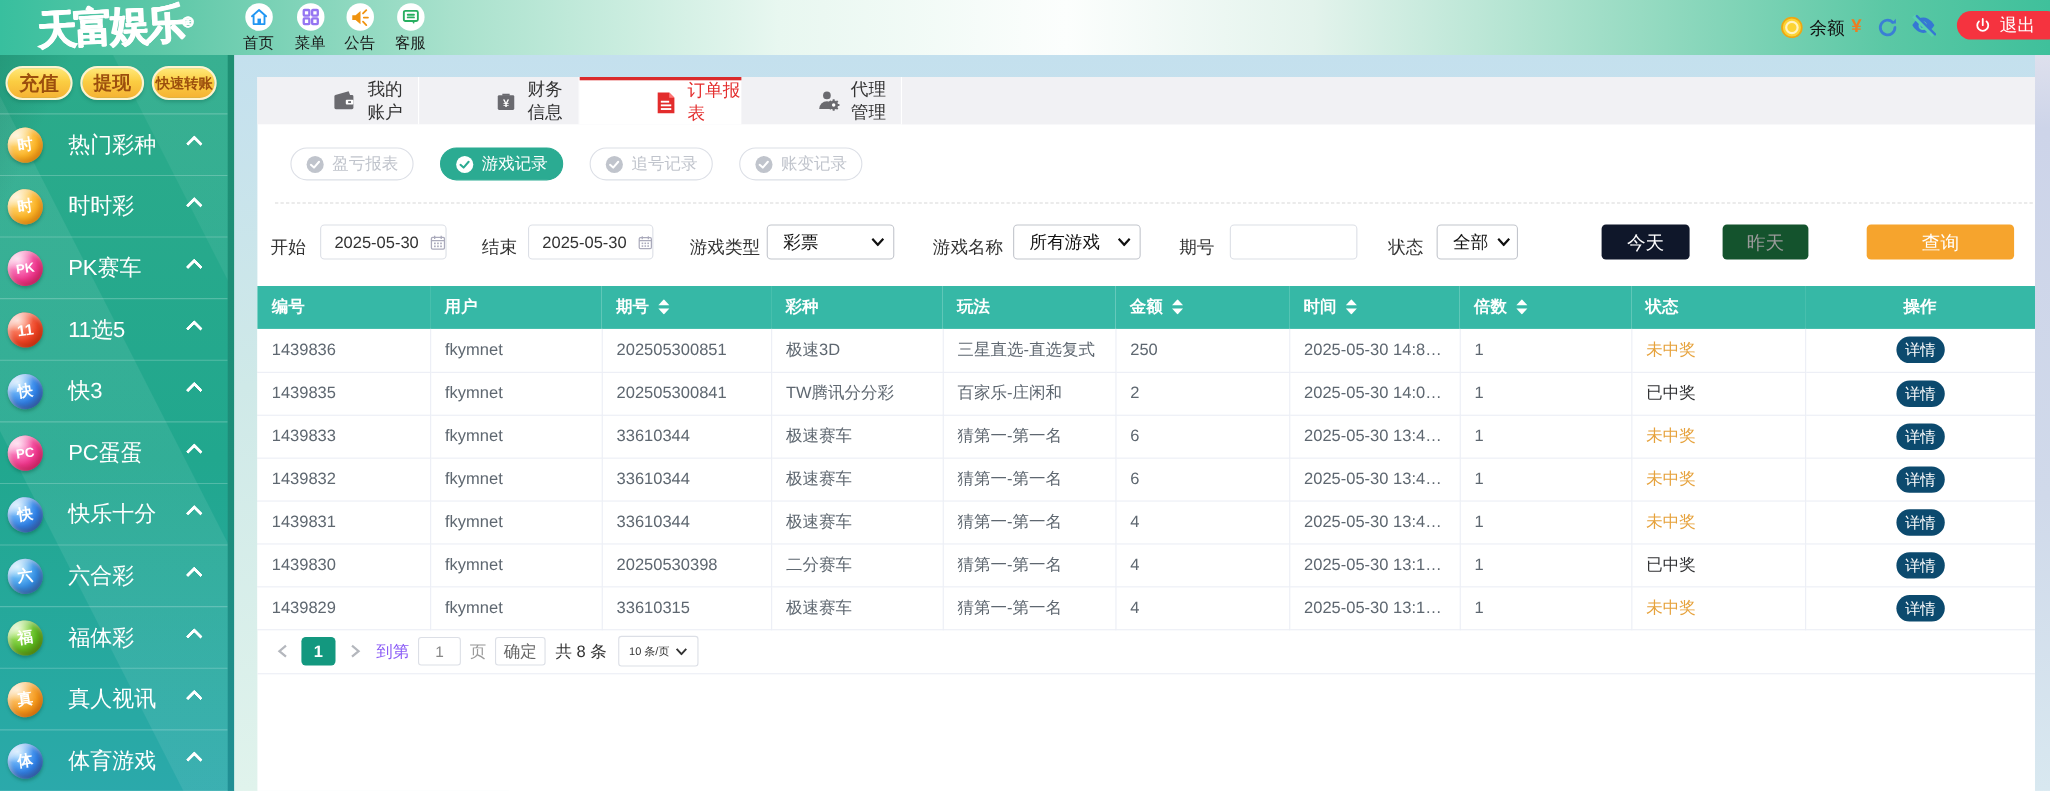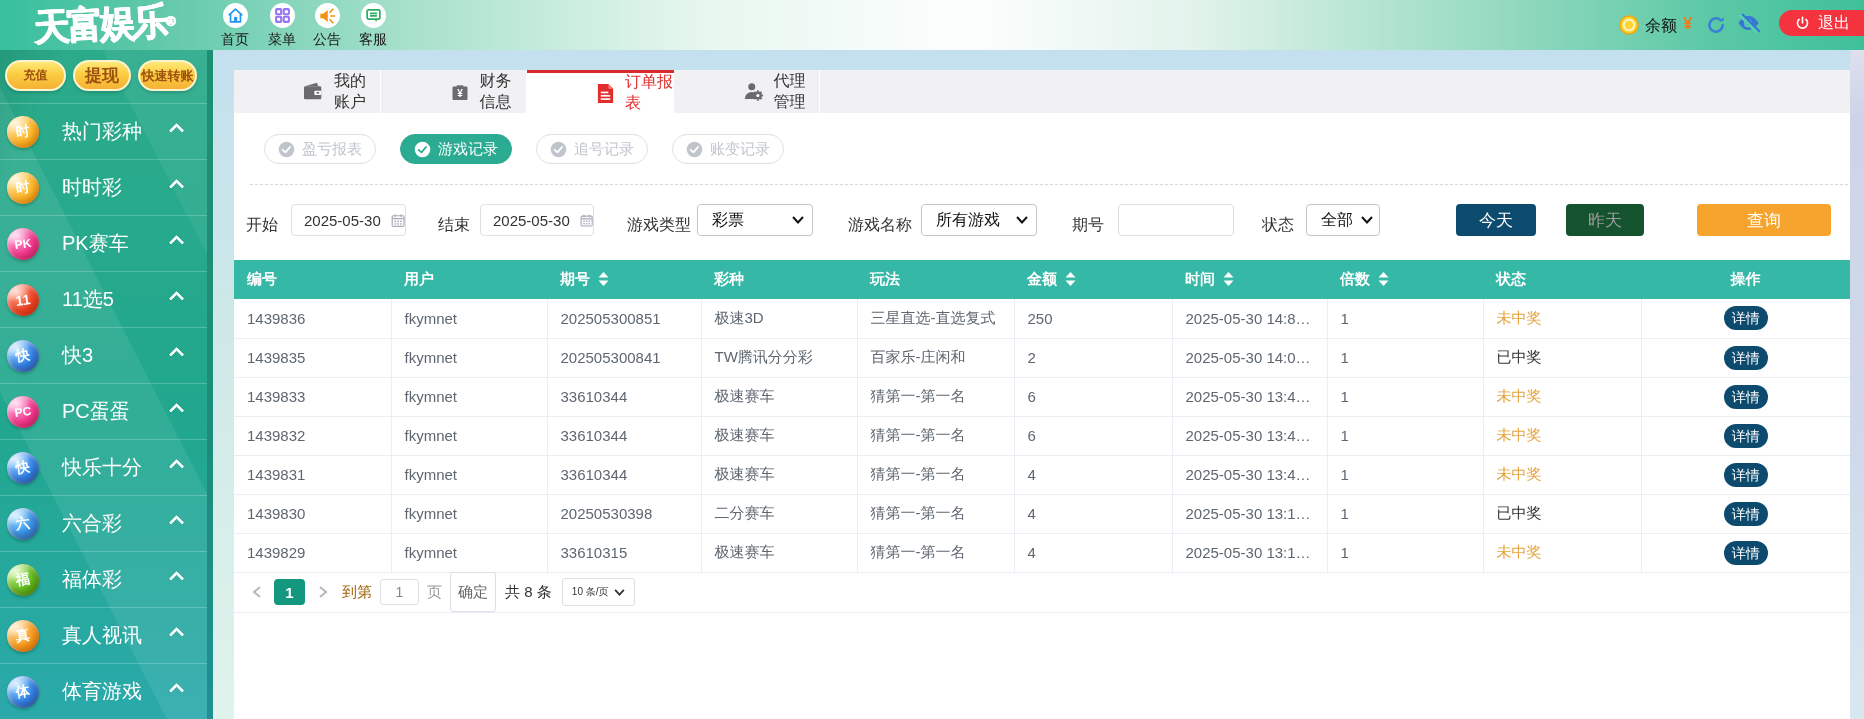--- a/index.html
+++ b/index.html
@@ -142,21 +142,21 @@
   <div style="position:absolute;left:1779px;top:10px;width:95px;height:26px;border-radius:13px;background:#f5333f;color:#fff;display:flex;align-items:center;">
     <svg style="margin-left:16px;" width="15" height="15" viewBox="0 0 24 24" fill="none" stroke="#fff" stroke-width="2.6">
         <path d="M12 2 v9" stroke-linecap="round"></path>
         <path d="M6.5 5.5 a8 8 0 1 0 11 0" stroke-linecap="round"></path>
       </svg>
     <span style="margin-left:8px;font-size:16px;">退出</span>
   </div>
 </div>
 <div class="sidebar">
   <div class="sbtns">
-    <div class="ybtn" style="width:61px;font-size:12px;">充值</div>
+    <div class="ybtn" style="width:61px;font-size:18px;">充值</div>
     <div class="ybtn" style="width:58px;font-size:17px;">提现</div>
     <div class="ybtn" style="width:59px;font-size:13px;">快速转账</div>
   </div>
   <div class="menu" id="menu">
     <div class="mitem">
         <div class="ball" style="background:radial-gradient(circle at 35% 30%,#ffe08a,#fdb525 55%,#ef8b06);">时</div>
         <div class="mtext">热门彩种</div>
         <div class="chev"></div>
       </div>
     <div class="mitem">
@@ -314,21 +314,21 @@
       <div class="f" style="left:614px;">游戏名称</div>
       <div class="sel" style="left:687px;width:116px;padding-left:14px;">所有游戏<svg style="position:absolute;right:8px;" width="12" height="8" viewBox="0 0 12 8">
             <path d="M1 1 L6 6.5 L11 1" stroke="#111" stroke-width="2" fill="none"></path>
           </svg></div>
       <div class="f" style="left:838px;">期号</div>
       <div class="inp" style="left:884px;width:116px;"></div>
       <div class="f" style="left:1028px;">状态</div>
       <div class="sel" style="left:1072px;width:74px;padding-left:14px;">全部<svg style="position:absolute;right:6px;" width="12" height="8" viewBox="0 0 12 8">
             <path d="M1 1 L6 6.5 L11 1" stroke="#111" stroke-width="2" fill="none"></path>
           </svg></div>
-      <div class="fbtn" style="left:1222px;width:80px;background:#0c4a6e;color:#fff;">今天</div>
+      <div class="fbtn" style="left:1222px;width:80px;background:#0f172a;color:#fff;">今天</div>
       <div class="fbtn" style="left:1332px;width:78px;background:#14532d;color:#9a9a9a;">昨天</div>
       <div class="fbtn" style="left:1463px;width:134px;background:#f6a42d;color:#fff;">查询</div>
     </div>
     <table id="tbl">
       <colgroup>
           <col style="width:157px">
           <col style="width:156px">
           <col style="width:154px">
           <col style="width:156px">
           <col style="width:157px">
@@ -450,24 +450,24 @@
     </tbody>
       </table>
     <div class="pager" id="pager">
       <svg width="12" height="14" viewBox="0 0 12 14">
           <path d="M9 2 L3 7 L9 12" stroke="#b4b7bd" stroke-width="2" fill="none"></path>
         </svg>
       <div style="width:31px;height:26px;border-radius:4px;background:#13987f;color:#fff;font-weight:bold;font-size:15px;display:flex;align-items:center;justify-content:center;margin-left:11px;">1</div>
       <svg style="margin-left:12px;" width="12" height="14" viewBox="0 0 12 14">
           <path d="M3 2 L9 7 L3 12" stroke="#b4b7bd" stroke-width="2" fill="none"></path>
         </svg>
-      <span style="margin-left:13px;color:#a16207;">到第</span>
+      <span style="margin-left:13px;color:#8b5cf6;">到第</span>
       <div style="width:39px;height:26px;border:1px solid #dcdfe6;border-radius:3px;margin-left:8px;display:flex;align-items:center;justify-content:center;color:#888;font-size:14px;">1</div>
       <span style="margin-left:8px;color:#999;">页</span>
-      <div style="width:46px;height:40px;border:1px solid #dcdfe6;border-radius:3px;margin-left:8px;display:flex;align-items:center;justify-content:center;color:#666;">确定</div>
+      <div style="width:46px;height:26px;border:1px solid #dcdfe6;border-radius:3px;margin-left:8px;display:flex;align-items:center;justify-content:center;color:#666;">确定</div>
       <span style="margin-left:9px;color:#333;">共 8 条</span>
       <div style="width:73px;height:28px;border:1px solid #dcdfe6;border-radius:3px;margin-left:10px;display:flex;align-items:center;justify-content:center;color:#333;font-size:10px;gap:5px;">10 条/页<svg width="11" height="7" viewBox="0 0 12 8">
             <path d="M1 1 L6 6.5 L11 1" stroke="#333" stroke-width="2" fill="none"></path>
           </svg></div>
     </div>
   </div>
 </div>
 <div class="scroll"></div>
 
 </body></html>

